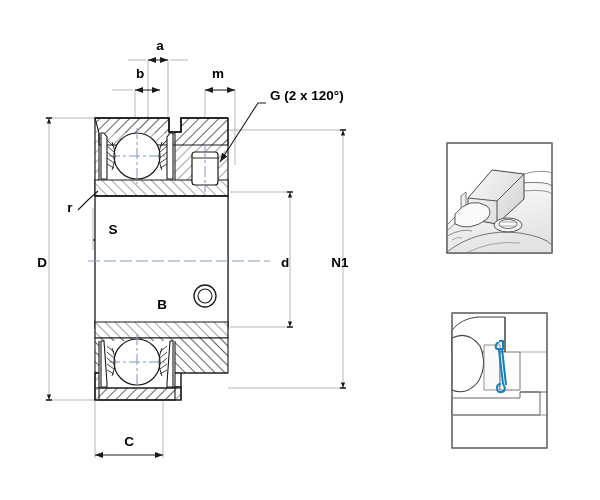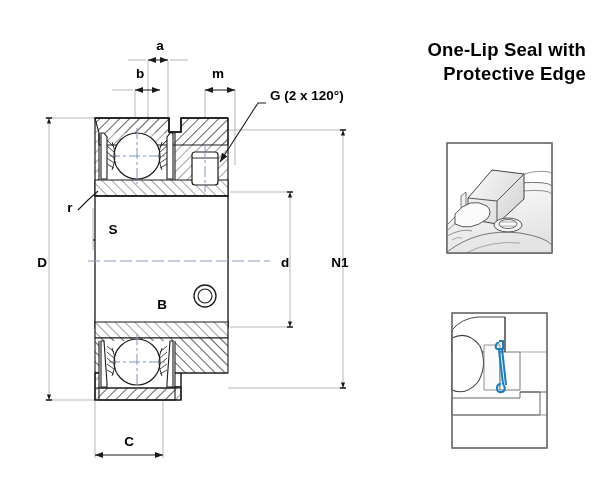--- a/index.html
+++ b/index.html
@@ -11,24 +11,20 @@
   .svgwrap{position:absolute;left:0;top:0;width:600px;height:500px;}
   svg{display:block;}
   text{font-family:"Liberation Sans",sans-serif;font-weight:bold;fill:#000;}
   .lbl{font-size:13.5px;}
 </style>
 </head>
 <body>
 
 <div id="root">
 
-  <div class="title">
-    <div>One-Lip Seal with</div>
-    <div>Protective Edge</div>
-  </div>
 
   <div class="svgwrap">
   <svg width="600" height="500" viewBox="0 0 600 500" xmlns="http://www.w3.org/2000/svg">
     <defs>
       <pattern id="hatchR" width="7" height="7" patternTransform="rotate(45)" patternUnits="userSpaceOnUse">
         <line x1="0" y1="0" x2="0" y2="7" stroke="#1a1a1a" stroke-width="0.8"></line>
       </pattern>
       <pattern id="hatchL" width="7" height="7" patternTransform="rotate(-45)" patternUnits="userSpaceOnUse">
         <line x1="0" y1="0" x2="0" y2="7" stroke="#1a1a1a" stroke-width="0.8"></line>
       </pattern>

